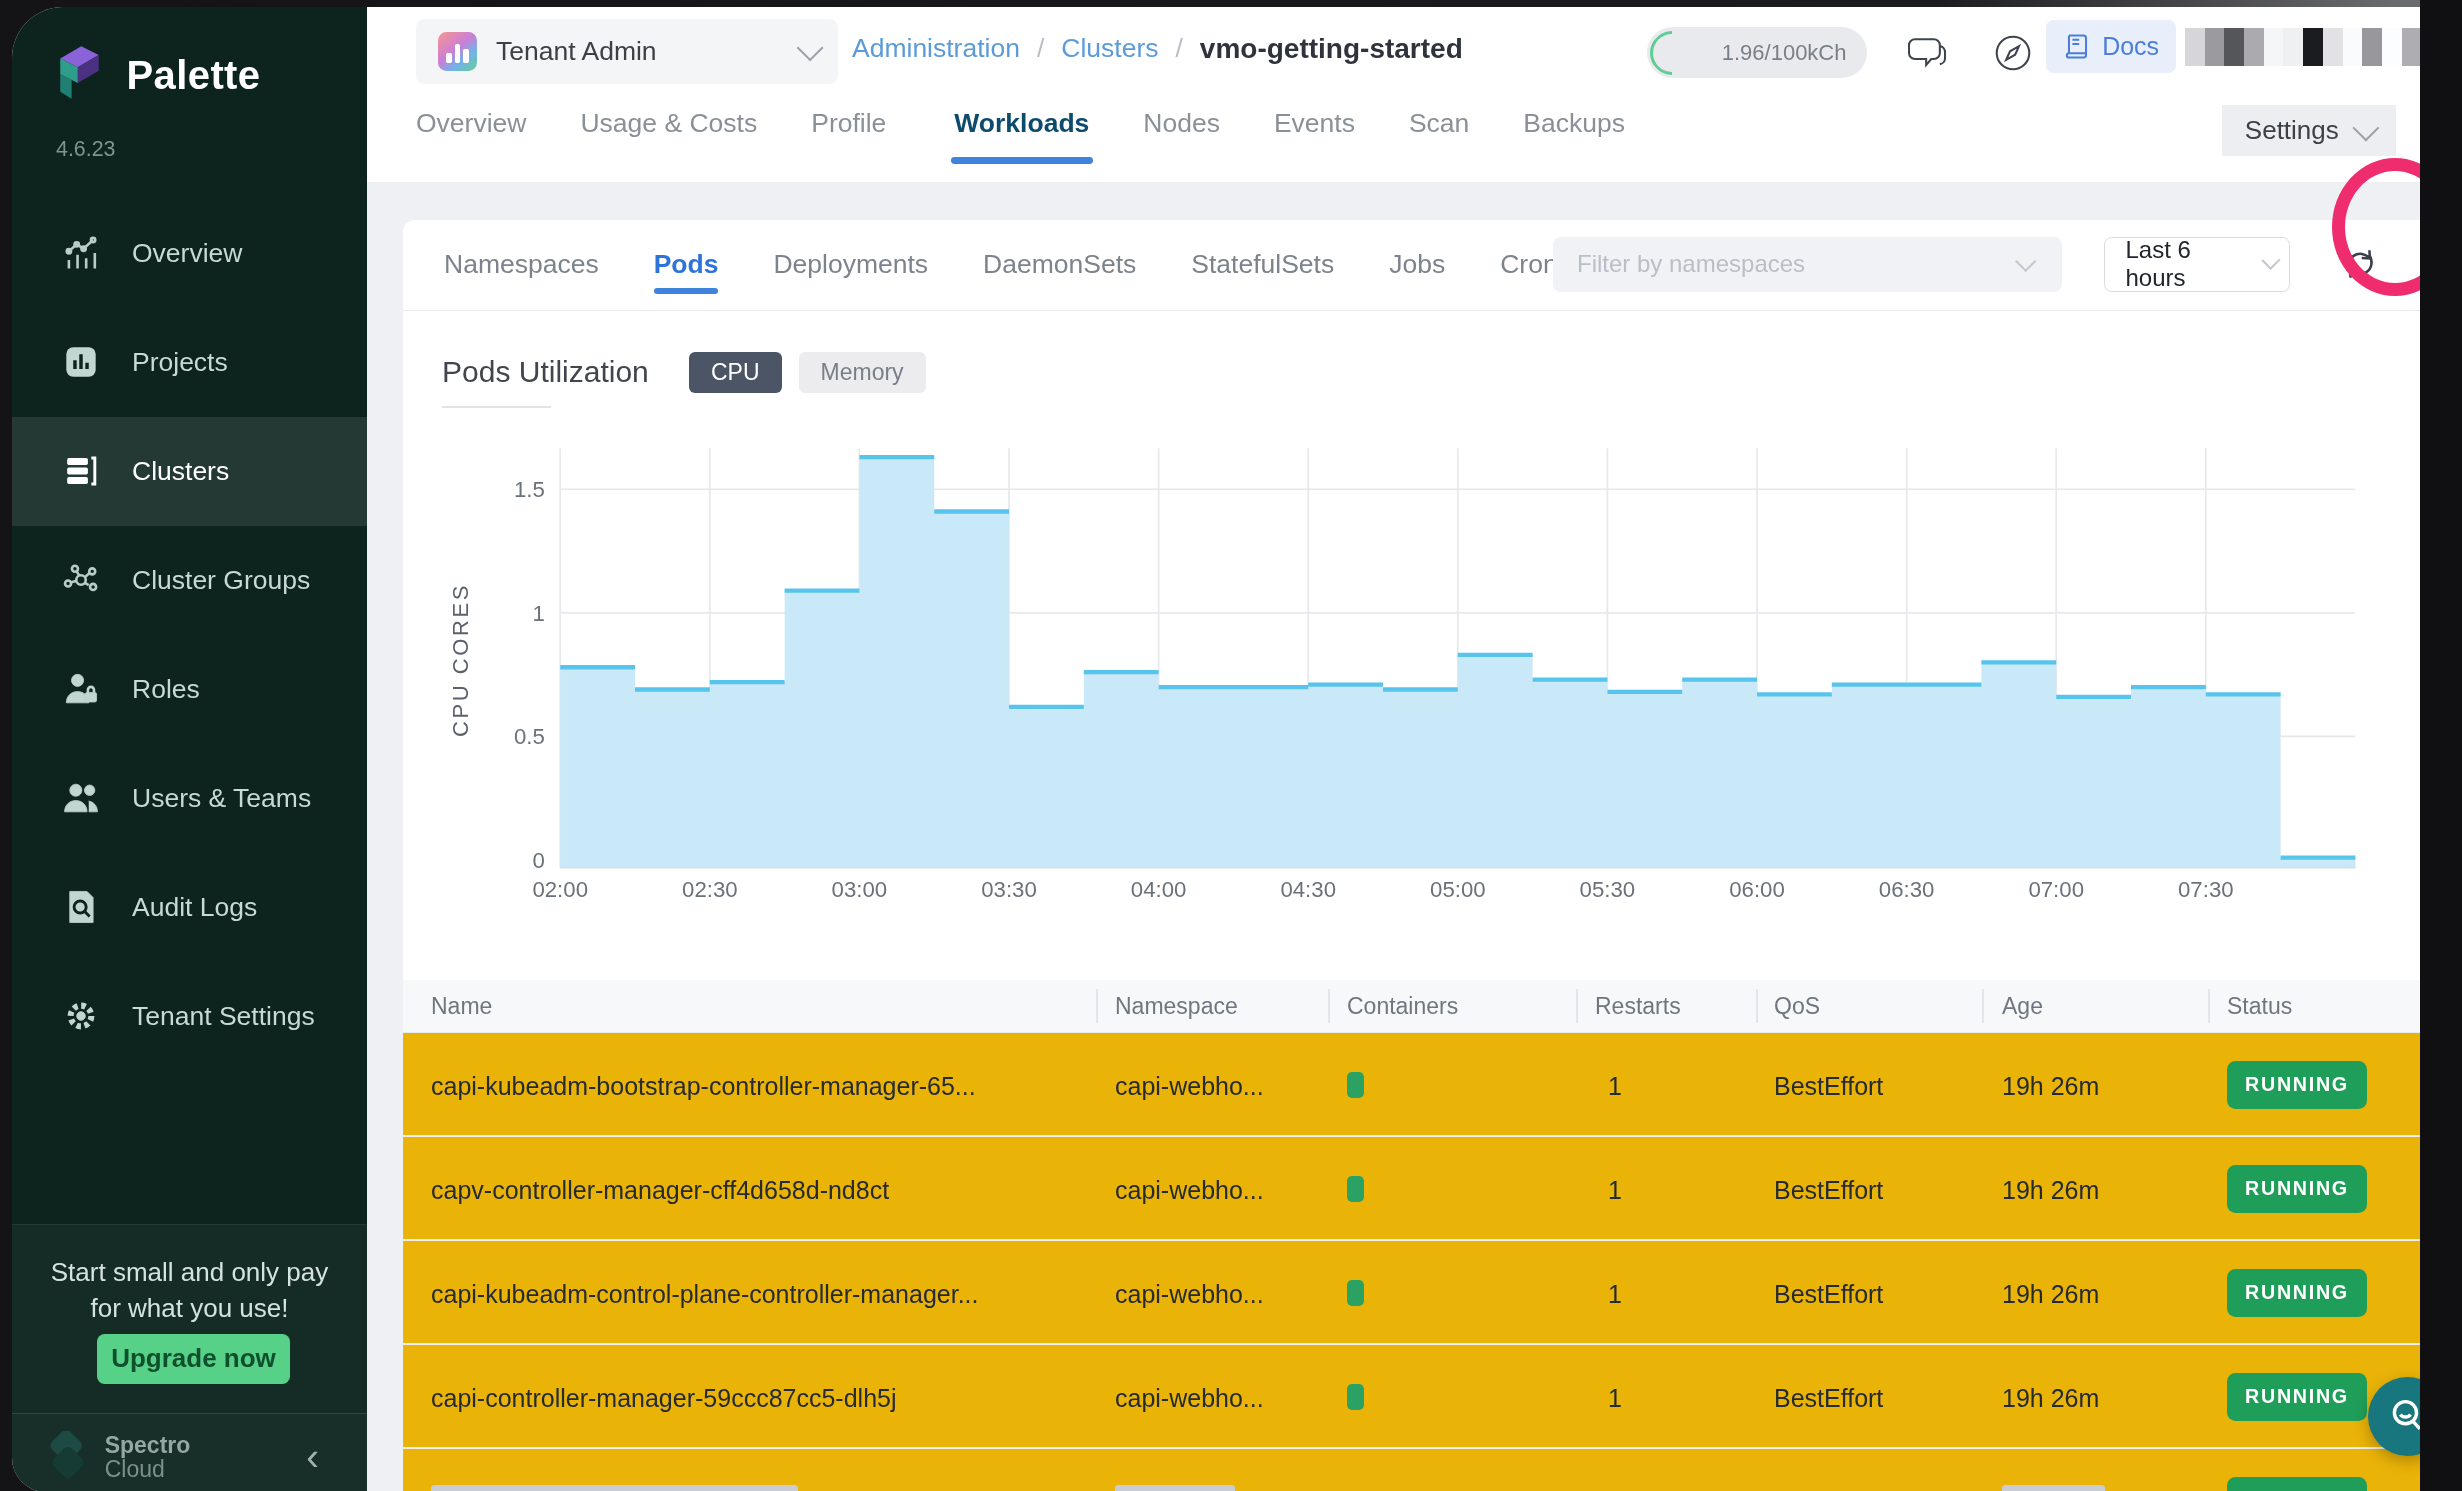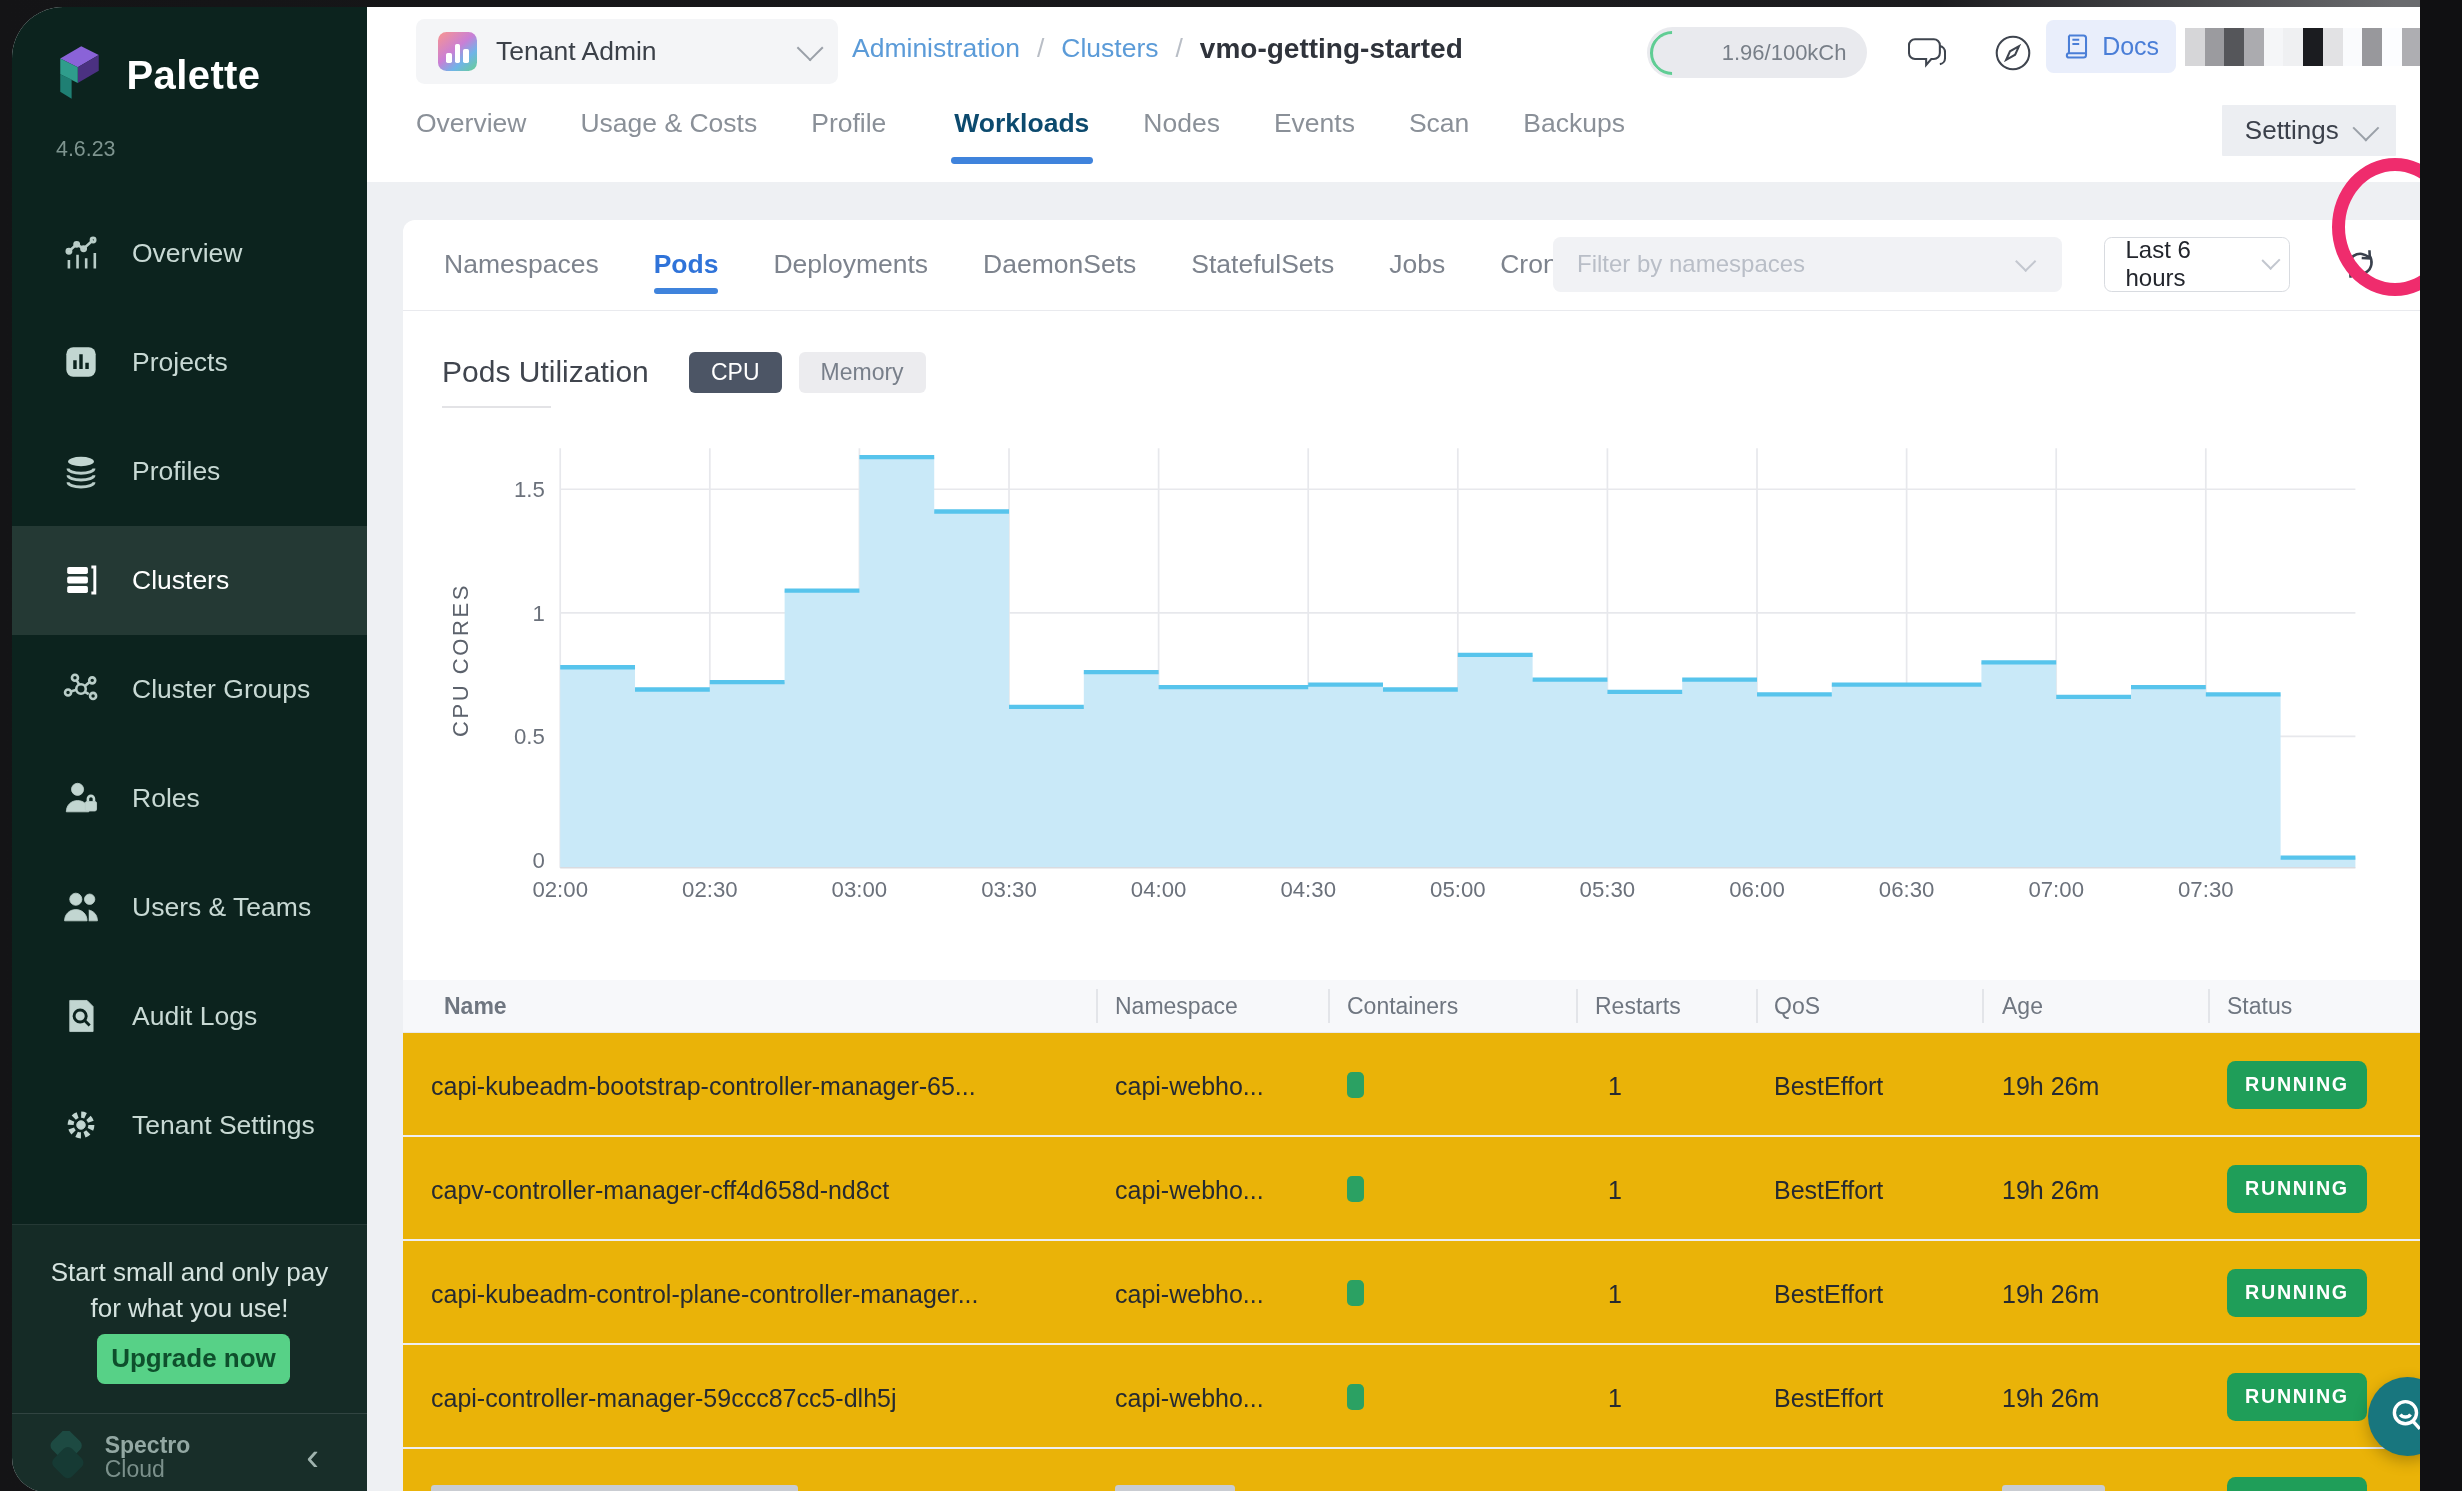--- a/index.html
+++ b/index.html
@@ -178,29 +178,20 @@
             <span>Overview</span>
           </div>
           <div class="nav-item">
             <span class="nav-icon">
               <svg viewBox="0 0 44 44" fill="none" stroke-width="3">
                 <rect x="5" y="5" width="34" height="34" rx="8" fill="#c2d6d1" stroke="none"></rect>
                 <path d="M15 30V20M22 30V13M29 30v-7" stroke="#0c231e" stroke-width="4"></path>
               </svg>
             </span>
             <span>Projects</span>
-          </div>
-          <div class="nav-item">
-            <span class="nav-icon">
-              <svg viewBox="0 0 44 44" fill="none" stroke-width="3.4">
-                <ellipse cx="22" cy="11" rx="15" ry="5.5" fill="#c2d6d1" stroke="none"></ellipse>
-                <path d="M7 19c0 3 6.7 5.5 15 5.5S37 22 37 19M7 27c0 3 6.7 5.5 15 5.5S37 30 37 27M7 35c0 3 6.7 5.5 15 5.5S37 38 37 35"></path>
-              </svg>
-            </span>
-            <span>Profiles</span>
           </div>
           <div class="nav-item active">
             <span class="nav-icon">
               <svg viewBox="0 0 44 44" fill="none" stroke-width="3.4">
                 <rect x="6" y="7" width="24" height="8" rx="2" fill="currentColor" stroke="none"></rect>
                 <rect x="6" y="18" width="24" height="8" rx="2" fill="currentColor" stroke="none"></rect>
                 <rect x="6" y="29" width="24" height="8" rx="2" fill="currentColor" stroke="none"></rect>
                 <path d="M34 7h4v30h-4" stroke="currentColor"></path>
               </svg>
             </span>
@@ -429,21 +420,21 @@
               <line x1="184" y1="219.67000000000002" x2="2285" y2="219.67000000000002" stroke="#e7e8ec" stroke-width="2"></line>
               <text x="166" y="228.67000000000002" text-anchor="end" font-size="26" fill="#6b717b" font-family="Liberation Sans, sans-serif">1</text>
               <line x1="184" y1="75.005" x2="2285" y2="75.005" stroke="#e7e8ec" stroke-width="2"></line>
               <text x="166" y="84.005" text-anchor="end" font-size="26" fill="#6b717b" font-family="Liberation Sans, sans-serif">1.5</text>
               <path d="M184 518 L184 283.32259999999997 L271.5416666666667 283.32259999999997 L271.5416666666667 309.3623 L359.08333333333337 309.3623 L359.08333333333337 300.68240000000003 L446.625 300.68240000000003 L446.625 193.63029999999998 L534.1666666666667 193.63029999999998 L534.1666666666667 37.392100000000084 L621.7083333333334 37.392100000000084 L621.7083333333334 101.04470000000003 L709.25 101.04470000000003 L709.25 329.6154 L796.7916666666666 329.6154 L796.7916666666666 289.1092 L884.3333333333334 289.1092 L884.3333333333334 306.46900000000005 L971.875 306.46900000000005 L971.875 306.46900000000005 L1059.4166666666667 306.46900000000005 L1059.4166666666667 303.5757 L1146.9583333333335 303.5757 L1146.9583333333335 309.3623 L1234.5 309.3623 L1234.5 268.8561 L1322.0416666666667 268.8561 L1322.0416666666667 297.7891 L1409.5833333333333 297.7891 L1409.5833333333333 312.25559999999996 L1497.125 312.25559999999996 L1497.125 297.7891 L1584.6666666666667 297.7891 L1584.6666666666667 315.1489 L1672.2083333333333 315.1489 L1672.2083333333333 303.5757 L1759.75 303.5757 L1759.75 303.5757 L1847.2916666666667 303.5757 L1847.2916666666667 277.536 L1934.8333333333335 277.536 L1934.8333333333335 318.0422 L2022.375 318.0422 L2022.375 306.46900000000005 L2109.916666666667 306.46900000000005 L2109.916666666667 315.1489 L2197.4583333333335 315.1489 L2197.4583333333335 506.1067 L2285 506.1067 L2285 518 Z" fill="#c9e9f8"></path>
               <path d="M184 283.32259999999997 L271.5416666666667 283.32259999999997 M271.5416666666667 309.3623 L359.08333333333337 309.3623 M359.08333333333337 300.68240000000003 L446.625 300.68240000000003 M446.625 193.63029999999998 L534.1666666666667 193.63029999999998 M534.1666666666667 37.392100000000084 L621.7083333333334 37.392100000000084 M621.7083333333334 101.04470000000003 L709.25 101.04470000000003 M709.25 329.6154 L796.7916666666666 329.6154 M796.7916666666666 289.1092 L884.3333333333334 289.1092 M884.3333333333334 306.46900000000005 L971.875 306.46900000000005 M971.875 306.46900000000005 L1059.4166666666667 306.46900000000005 M1059.4166666666667 303.5757 L1146.9583333333335 303.5757 M1146.9583333333335 309.3623 L1234.5 309.3623 M1234.5 268.8561 L1322.0416666666667 268.8561 M1322.0416666666667 297.7891 L1409.5833333333333 297.7891 M1409.5833333333333 312.25559999999996 L1497.125 312.25559999999996 M1497.125 297.7891 L1584.6666666666667 297.7891 M1584.6666666666667 315.1489 L1672.2083333333333 315.1489 M1672.2083333333333 303.5757 L1759.75 303.5757 M1759.75 303.5757 L1847.2916666666667 303.5757 M1847.2916666666667 277.536 L1934.8333333333335 277.536 M1934.8333333333335 318.0422 L2022.375 318.0422 M2022.375 306.46900000000005 L2109.916666666667 306.46900000000005 M2109.916666666667 315.1489 L2197.4583333333335 315.1489 M2197.4583333333335 506.1067 L2285 506.1067 " stroke="#57c4ec" stroke-width="5" fill="none"></path>
               <line x1="184" y1="518" x2="2285" y2="518" stroke="#d9dbe0" stroke-width="2"></line>
             </svg>
 
           <div id="thead">
-              <span class="th" style="left: 41px; font-weight: bold;">Name</span>
+              <span class="th" style="left: 28px;">Name</span>
               <span class="th" style="left: 712px;">Namespace</span>
               <span class="th" style="left: 944px;">Containers</span>
               <span class="th" style="left: 1192px;">Restarts</span>
               <span class="th" style="left: 1371px;">QoS</span>
               <span class="th" style="left: 1599px; text-align: right;">Age</span>
               <span class="th" style="left: 1824px;">Status</span>
               <i class="th-sep" style="left: 693px;"></i>
               <i class="th-sep" style="left: 925px;"></i>
               <i class="th-sep" style="left: 1173px;"></i>
               <i class="th-sep" style="left: 1353px;"></i>

